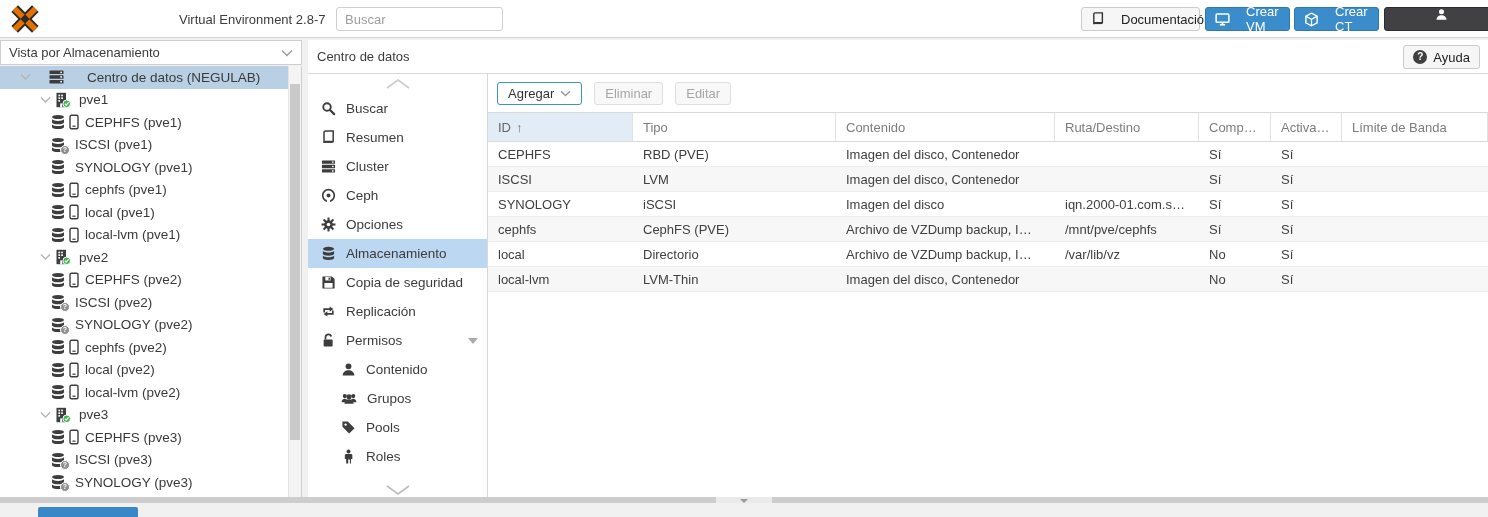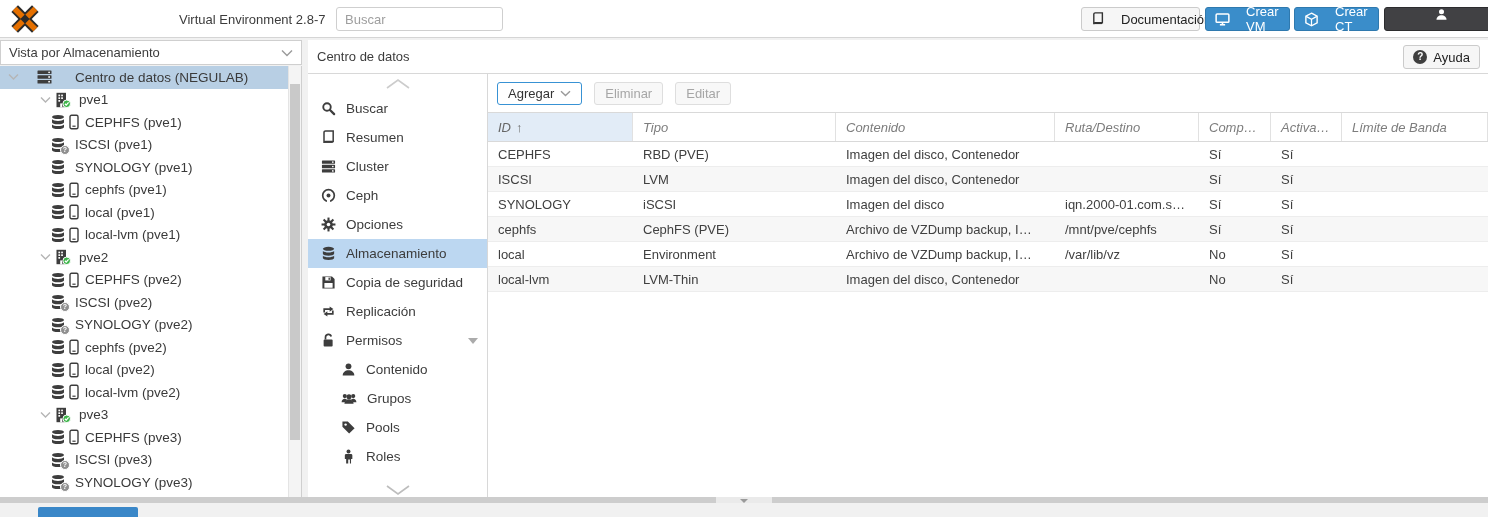--- a/index.html
+++ b/index.html
@@ -21,21 +21,21 @@
   .btn-vm  { left:1205px; width:85px;  background:#3a8dca; border:1px solid #2f79ae; color:#fff; }
   .btn-ct  { left:1294px; width:85px;  background:#3a8dca; border:1px solid #2f79ae; color:#fff; }
   .btn-user{ left:1384px; width:114px;  background:#414144; border:1px solid #2c2c2e; color:#fff;flex-direction:column; }
 
   
   .combo { position:absolute; left:0; top:40px; width:302px; height:25px; background:#fff; border:1px solid #cfcfcf; display:flex; align-items:center; padding:0 8px; color:#3c3c3c; cursor:pointer; }
   .combo .chev { margin-left:auto; }
   .treepanel { position:absolute; left:0; top:66px; width:302px; height:431px; background:#fff; border-right:1px solid #cfcfcf; overflow:hidden; }
   .tree-row { position:relative; height:22.5px; display:flex; align-items:center; white-space:nowrap; cursor:pointer; color:#3a3a3a; }
   .tree-row.selected { background:#b8cfe4; }
-  .tree-row.lvl0 { padding-left:8px;gap:14px; }
+  .tree-row.lvl0 { padding-left:20px;gap:14px; }
   .tree-row.lvl1 { padding-left:40px; }
   .tree-row.lvl2 { padding-left:50px; }
   .expander { flex:none; margin-right:3px; }
   .tico { position:relative; flex:none; width:19px; height:16px; }
   .tico svg { position:absolute; left:0; top:0; }
   .badge-q { position:absolute; right:-1px; bottom:-2px; width:10px; height:10px; background:#8f8f8f; border:1px solid #fff; border-radius:50%; color:#fff; font-size:7px; font-weight:bold; line-height:8px; text-align:center; }
   .panel-ico { flex:none; margin-left:0px; }
   .tlabel { margin-left:6px; font-size:13.5px; }
   .vscroll { position:absolute; right:0; top:0; width:13px; height:431px; background:#f4f4f4; border-left:1px solid #e4e4e4; }
   .vthumb { position:absolute; left:1px; width:10px; top:18px; height:356px; background:#c9c9c9; }
@@ -57,21 +57,21 @@
   .mitem svg { flex:none; }
 
   
   .content { position:absolute; left:488px; top:74px; width:1000px; height:428px; background:#fff; }
   .toolbar { height:38px; padding:8px 0 0 9px; display:flex; gap:12px; }
   .btn { height:23px; display:flex; align-items:center; gap:6px; padding:0 10px; border-radius:3px; font-size:13px; background:#fff; }
   .btn-add { border:1px solid #3892d4; color:#333; cursor:pointer; }
   .btn.disabled { border:1px solid #dedede; background:#f8f8f8; color:#a6a6a6; cursor:default; }
 
   .thead { display:flex; height:30px; border-top:1px solid #d9d9d9; border-bottom:1px solid #d9d9d9; }
-  .th { display:flex; align-items:center; padding-left:10px; color:#7d7d7d; border-right:1px solid #e1e1e1; overflow:hidden; white-space:nowrap; cursor:pointer;font-style:italic; }
+  .th { display:flex; align-items:center; padding-left:10px; color:#7d7d7d; border-right:1px solid #e1e1e1; overflow:hidden; white-space:nowrap; cursor:pointer; }
   .th.selected { background:#e2ecf7; color:#666; }
   .th .arrow { margin-left:5px; color:#6b6b6b; }
   .trow { display:flex; height:25px; align-items:center; border-bottom:1px solid #ededed; color:#404040; cursor:pointer; }
   .trow:nth-child(even) { background:#f7f7f7; }
   .td { padding-left:10px; overflow:hidden; white-space:nowrap; text-overflow:ellipsis; }
   .c1 { width:145px; flex:none; } .c2 { width:203px; flex:none; } .c3 { width:219px; flex:none; }
   .c4 { width:144px; flex:none; } .c5 { width:72px; flex:none; } .c6 { width:71px; flex:none; }
   .c7 { flex:1; }
 
   
@@ -728,21 +728,21 @@
         <span class="td c1">cephfs</span>
         <span class="td c2">CephFS (PVE)</span>
         <span class="td c3">Archivo de VZDump backup, I…</span>
         <span class="td c4">/mnt/pve/cephfs</span>
         <span class="td c5">Sí</span>
         <span class="td c6">Sí</span>
         <span class="td c7"></span>
       </div>
         <div class="trow">
         <span class="td c1">local</span>
-        <span class="td c2">Environment</span>
+        <span class="td c2">Directorio</span>
         <span class="td c3">Archivo de VZDump backup, I…</span>
         <span class="td c4">/var/lib/vz</span>
         <span class="td c5">No</span>
         <span class="td c6">Sí</span>
         <span class="td c7"></span>
       </div>
         <div class="trow">
         <span class="td c1">local-lvm</span>
         <span class="td c2">LVM-Thin</span>
         <span class="td c3">Imagen del disco, Contenedor</span>

